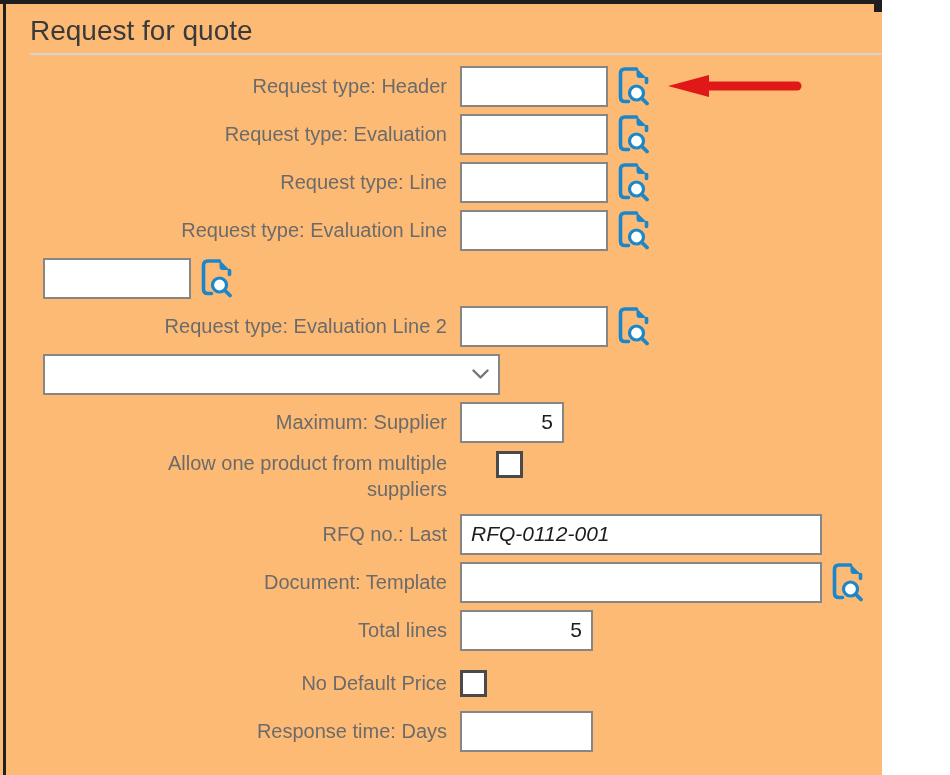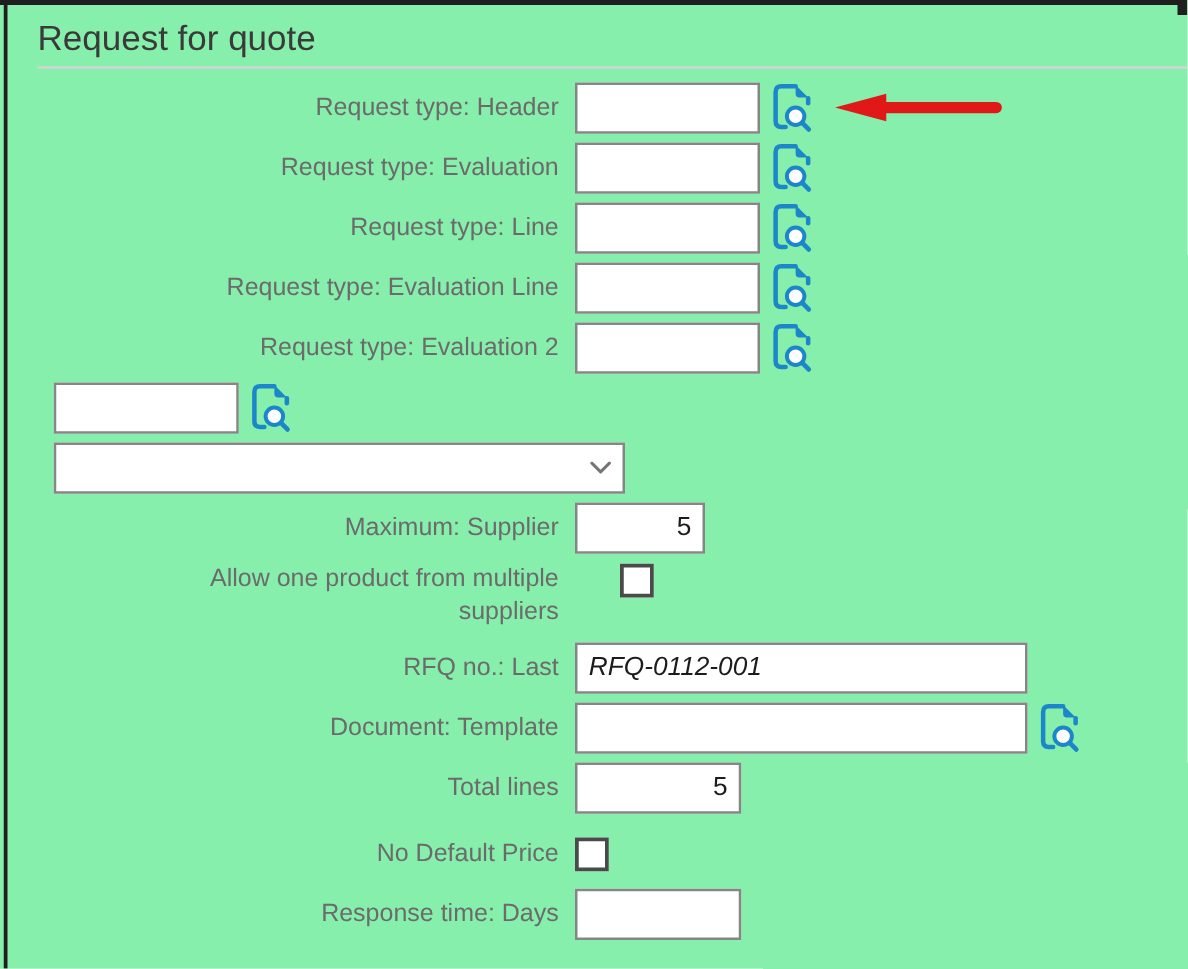--- a/index.html
+++ b/index.html
@@ -3,23 +3,23 @@
 <meta charset="utf-8">
 <style>
   * { box-sizing: border-box; }
   html, body { margin: 0; padding: 0; }
   body {
     font-family: "Liberation Sans", sans-serif;
     background: #ffffff;
   }
   .screen {
     position: relative;
-    width: 950px;
+    width: 882px;
     height: 775px;
-    background: #86efac;
+    background: #fdba74;
     overflow: hidden;
   }
   .border-top {
     position: absolute; top: 0; left: 0;
     width: 946px; height: 4px; background: #1f1f1f;
   }
   .border-left {
     position: absolute; top: 0; left: 3px;
     width: 3px; height: 775px; background: #1f1f1f;
   }
@@ -210,36 +210,36 @@
               <path d="M20.5 2 L30.5 12 H23.5 Q20.5 12 20.5 9 Z" fill="#1c86ca"></path>
               <path d="M30.5 12.5 V16.5" stroke="#1c86ca" stroke-width="3.6" stroke-linecap="round"></path>
               <circle cx="20.5" cy="27" r="7" fill="#ffffff" stroke="#1c86ca" stroke-width="3.2"></circle>
               <path d="M26 32.5 L31 37.5" stroke="#1c86ca" stroke-width="3.8" stroke-linecap="round"></path>
             </svg>
           </button>
         </div>
       </div>
 
       <div class="row">
-        <div class="label">Request type: Evaluation 2</div>
-        <div class="control">
-          <input type="text" class="text w-std" value="" style="">
-          <button type="button" class="lookup-btn">
-            <svg width="34" height="40" viewBox="0 0 34 40">
-              <path d="M20.5 3 H9 Q4.5 3 4.5 7.5 V31 Q4.5 35.5 9 35.5 H12.5" fill="none" stroke="#1c86ca" stroke-width="3.6" stroke-linecap="round"></path>
-              <path d="M20.5 2 L30.5 12 H23.5 Q20.5 12 20.5 9 Z" fill="#1c86ca"></path>
-              <path d="M30.5 12.5 V16.5" stroke="#1c86ca" stroke-width="3.6" stroke-linecap="round"></path>
-              <circle cx="20.5" cy="27" r="7" fill="#ffffff" stroke="#1c86ca" stroke-width="3.2"></circle>
-              <path d="M26 32.5 L31 37.5" stroke="#1c86ca" stroke-width="3.8" stroke-linecap="round"></path>
-            </svg>
-          </button>
-        </div>
-      </div>
-
-      <div class="row">
+        <div class="control">
+          <input type="text" class="text w-std" value="" style="">
+          <button type="button" class="lookup-btn">
+            <svg width="34" height="40" viewBox="0 0 34 40">
+              <path d="M20.5 3 H9 Q4.5 3 4.5 7.5 V31 Q4.5 35.5 9 35.5 H12.5" fill="none" stroke="#1c86ca" stroke-width="3.6" stroke-linecap="round"></path>
+              <path d="M20.5 2 L30.5 12 H23.5 Q20.5 12 20.5 9 Z" fill="#1c86ca"></path>
+              <path d="M30.5 12.5 V16.5" stroke="#1c86ca" stroke-width="3.6" stroke-linecap="round"></path>
+              <circle cx="20.5" cy="27" r="7" fill="#ffffff" stroke="#1c86ca" stroke-width="3.2"></circle>
+              <path d="M26 32.5 L31 37.5" stroke="#1c86ca" stroke-width="3.8" stroke-linecap="round"></path>
+            </svg>
+          </button>
+        </div>
+      </div>
+
+      <div class="row">
+        <div class="label">Request type: Evaluation Line 2</div>
         <div class="control">
           <input type="text" class="text w-std" value="" style="">
           <button type="button" class="lookup-btn">
             <svg width="34" height="40" viewBox="0 0 34 40">
               <path d="M20.5 3 H9 Q4.5 3 4.5 7.5 V31 Q4.5 35.5 9 35.5 H12.5" fill="none" stroke="#1c86ca" stroke-width="3.6" stroke-linecap="round"></path>
               <path d="M20.5 2 L30.5 12 H23.5 Q20.5 12 20.5 9 Z" fill="#1c86ca"></path>
               <path d="M30.5 12.5 V16.5" stroke="#1c86ca" stroke-width="3.6" stroke-linecap="round"></path>
               <circle cx="20.5" cy="27" r="7" fill="#ffffff" stroke="#1c86ca" stroke-width="3.2"></circle>
               <path d="M26 32.5 L31 37.5" stroke="#1c86ca" stroke-width="3.8" stroke-linecap="round"></path>
             </svg>

